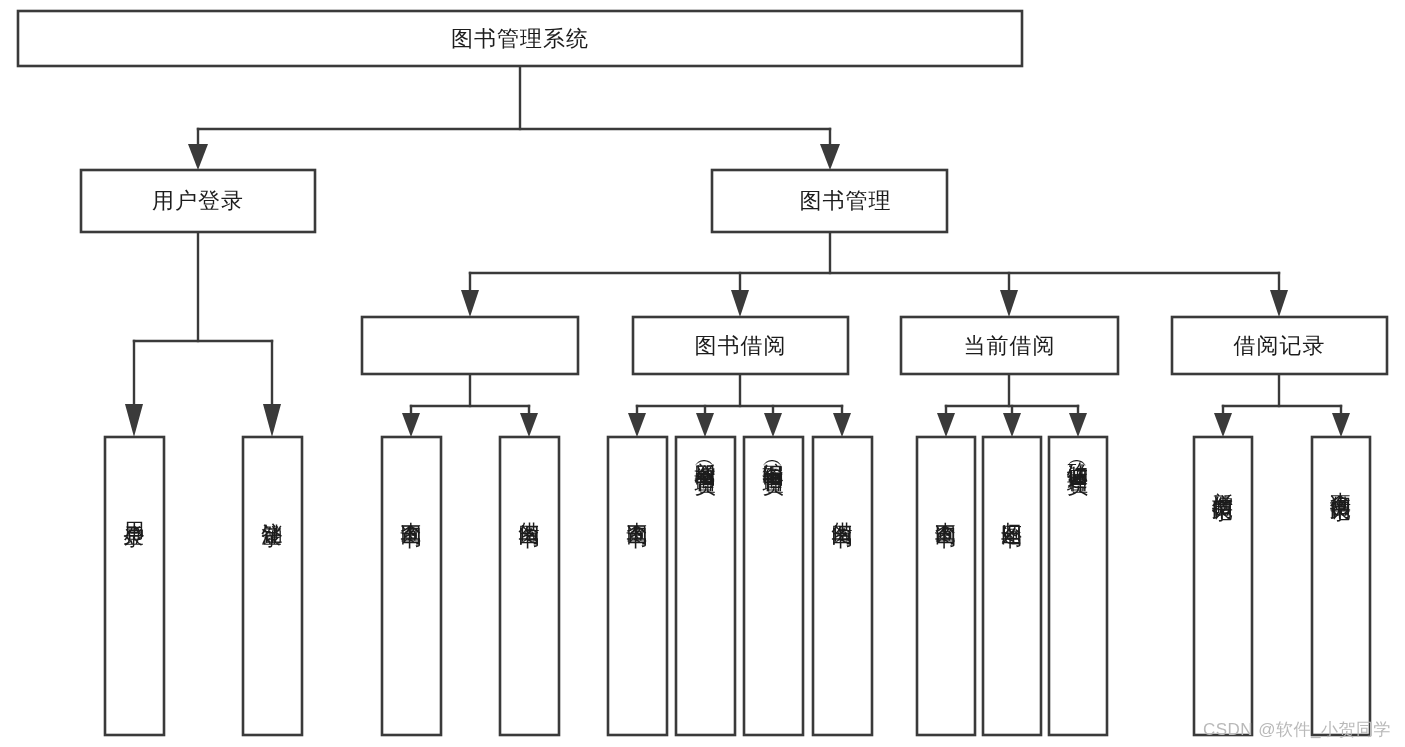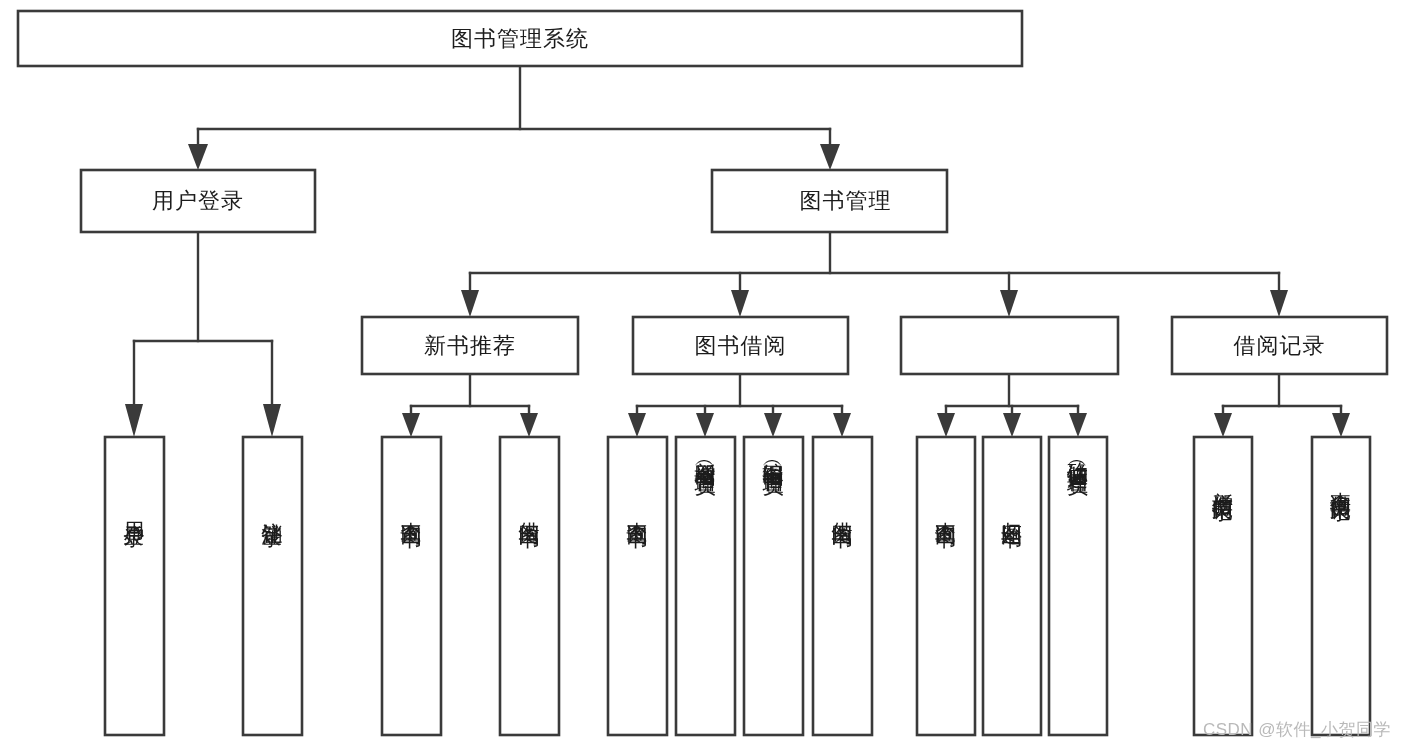--- a/index.html
+++ b/index.html
@@ -189,26 +189,26 @@
     <span class="hlabel-text">图书管理系统</span>
   </div>
 
   <div class="hlabel-wrap" style="left:81px; top:170px; width:234px; height:62px;">
     <span class="hlabel-text">用户登录</span>
   </div>
   <div class="hlabel-wrap" style="left:712px; top:170px; width:235px; height:62px;padding-left:16px;">
     <span class="hlabel-text">图书管理</span>
   </div>
 
-  <div class="hlabel-wrap" style="left:362px; top:317px; width:216px; height:57px;">
-    <span class="hlabel-text">新书推荐</span>
-  </div>
   <div class="hlabel-wrap" style="left:633px; top:317px; width:215px; height:57px;">
     <span class="hlabel-text">图书借阅</span>
   </div>
+  <div class="hlabel-wrap" style="left:901px; top:317px; width:217px; height:57px;">
+    <span class="hlabel-text">当前借阅</span>
+  </div>
   <div class="hlabel-wrap" style="left:1172px; top:317px; width:215px; height:57px;align-items:center;">
     <span class="hlabel-text">借阅记录</span>
   </div>
 
   <div class="vlabel-wrap" style="left:105px; top:437px; width:59px; height:298px; padding-top:68px;">
     <span class="vlabel-text">用户登录</span>
   </div>
   <div class="vlabel-wrap" style="left:243px; top:437px; width:59px; height:298px; padding-top:68px;">
     <span class="vlabel-text">注销登录</span>
   </div>

